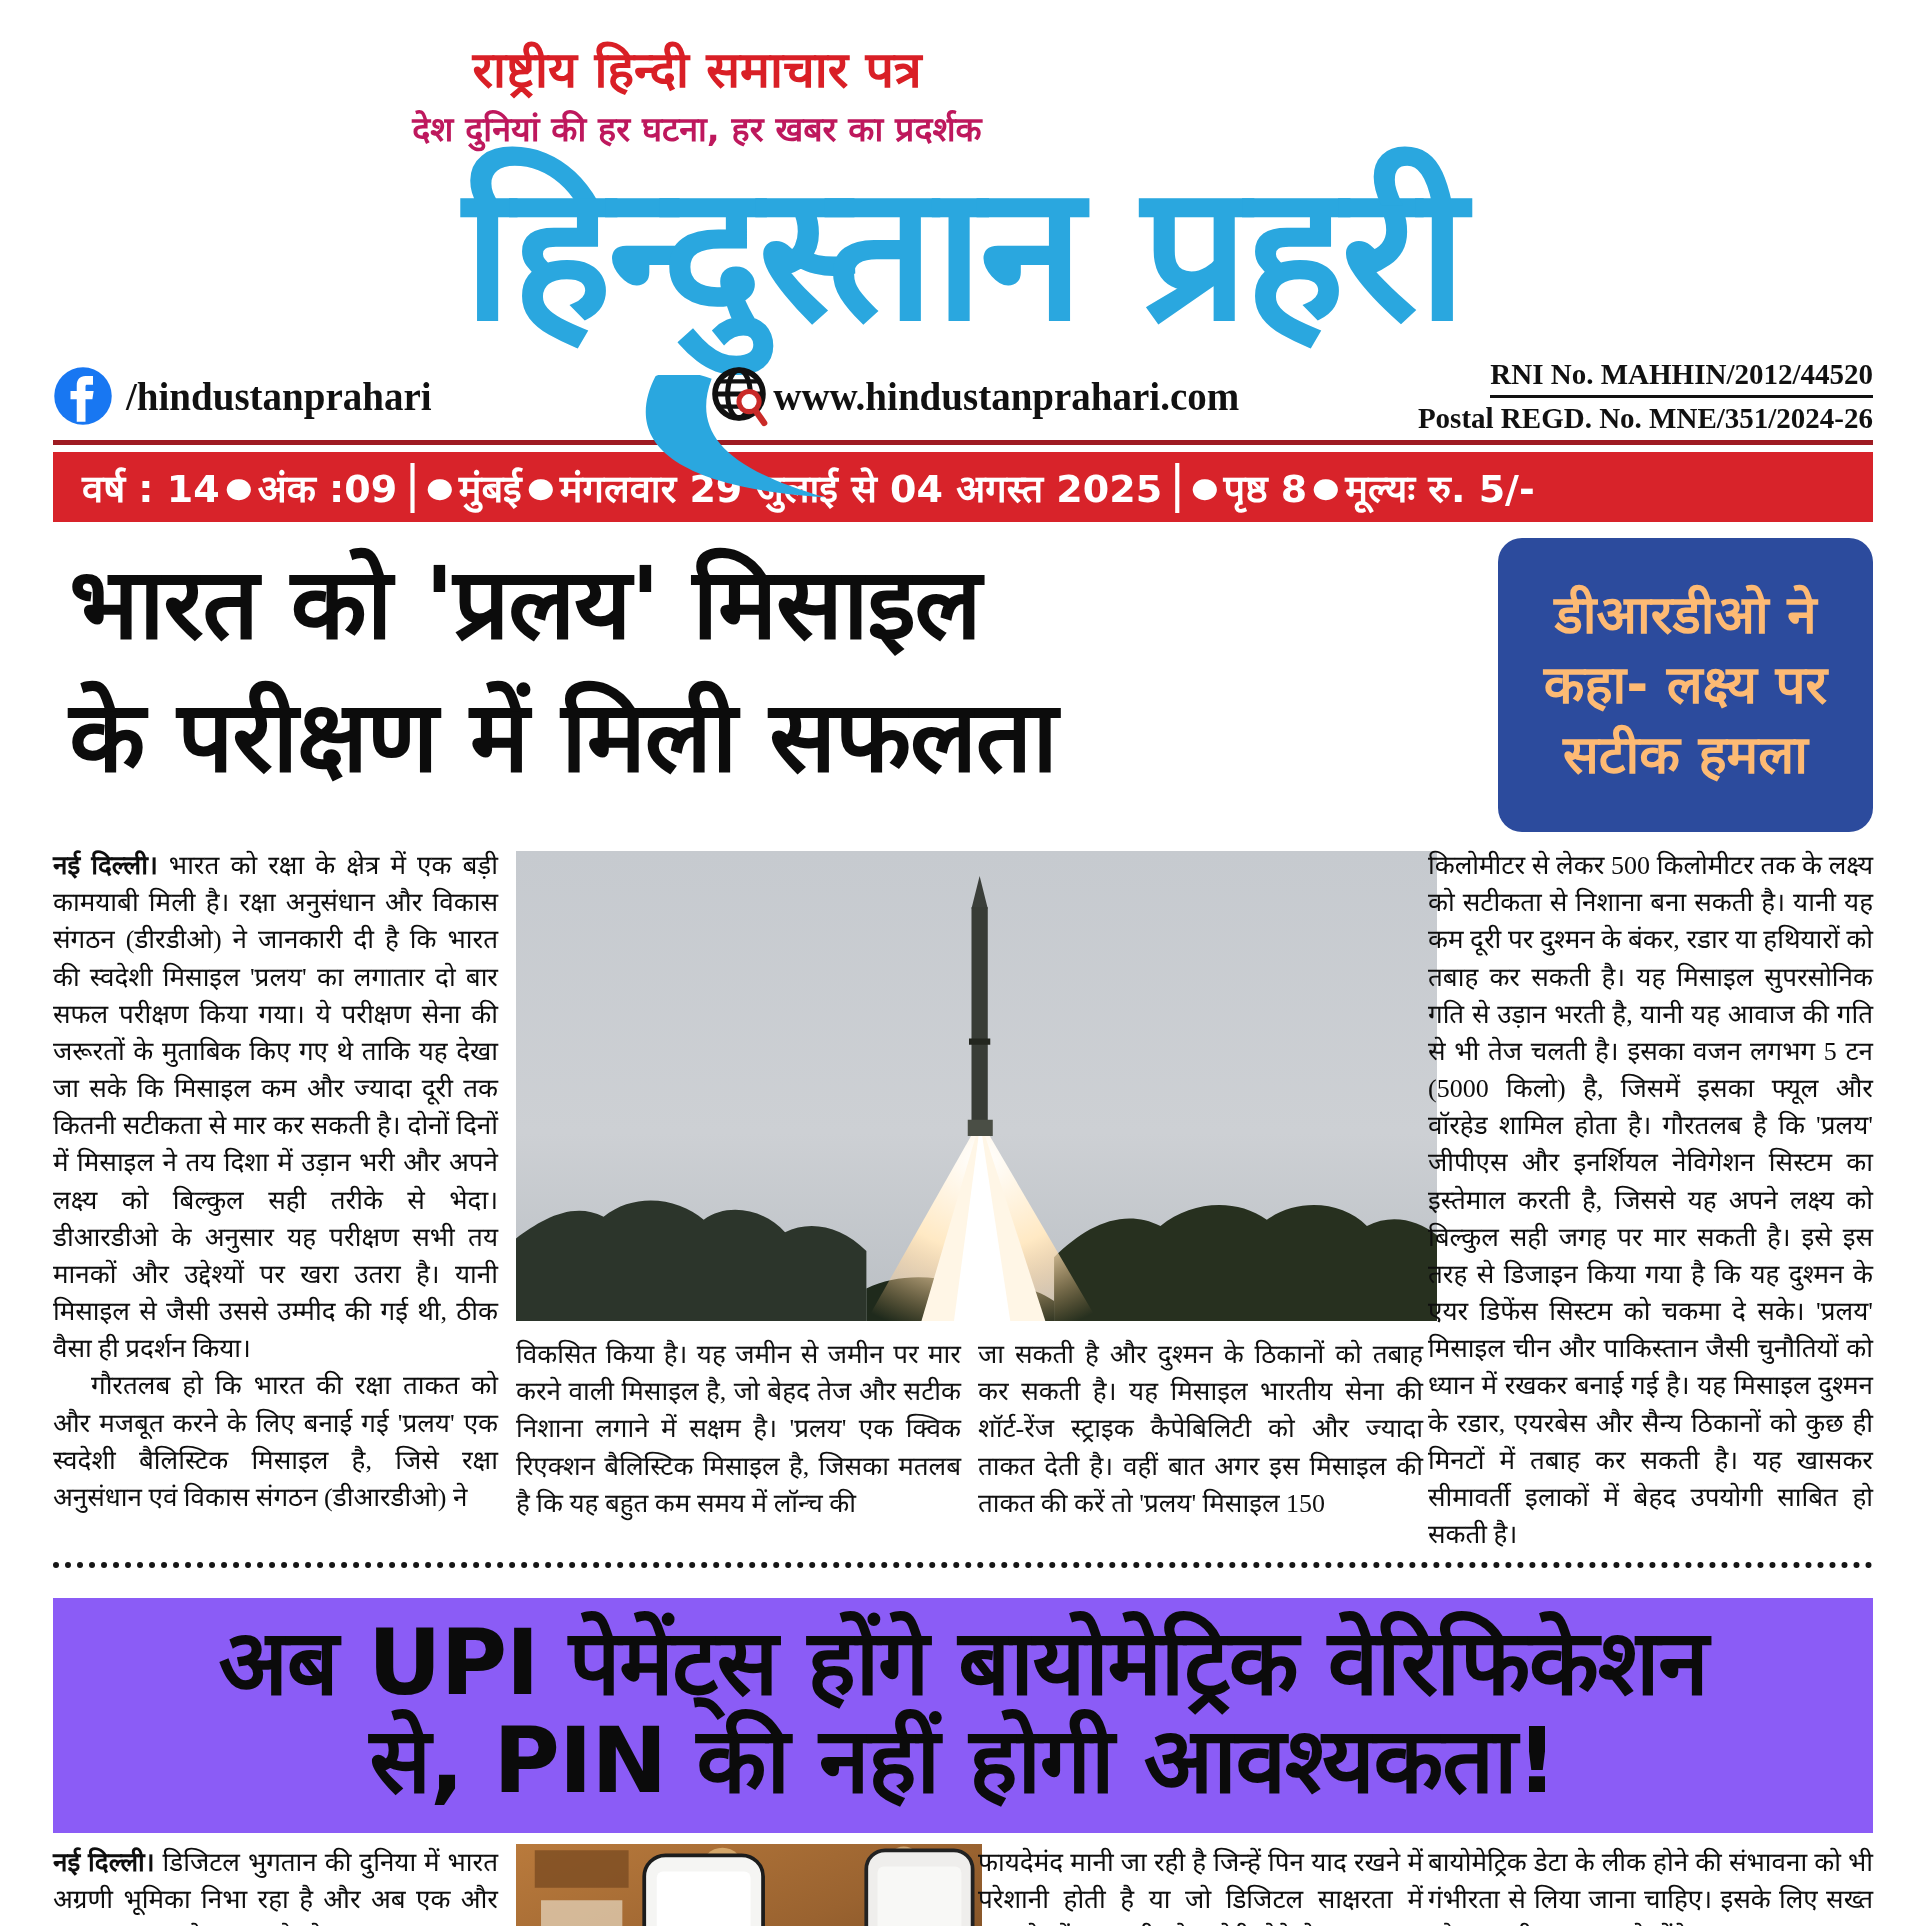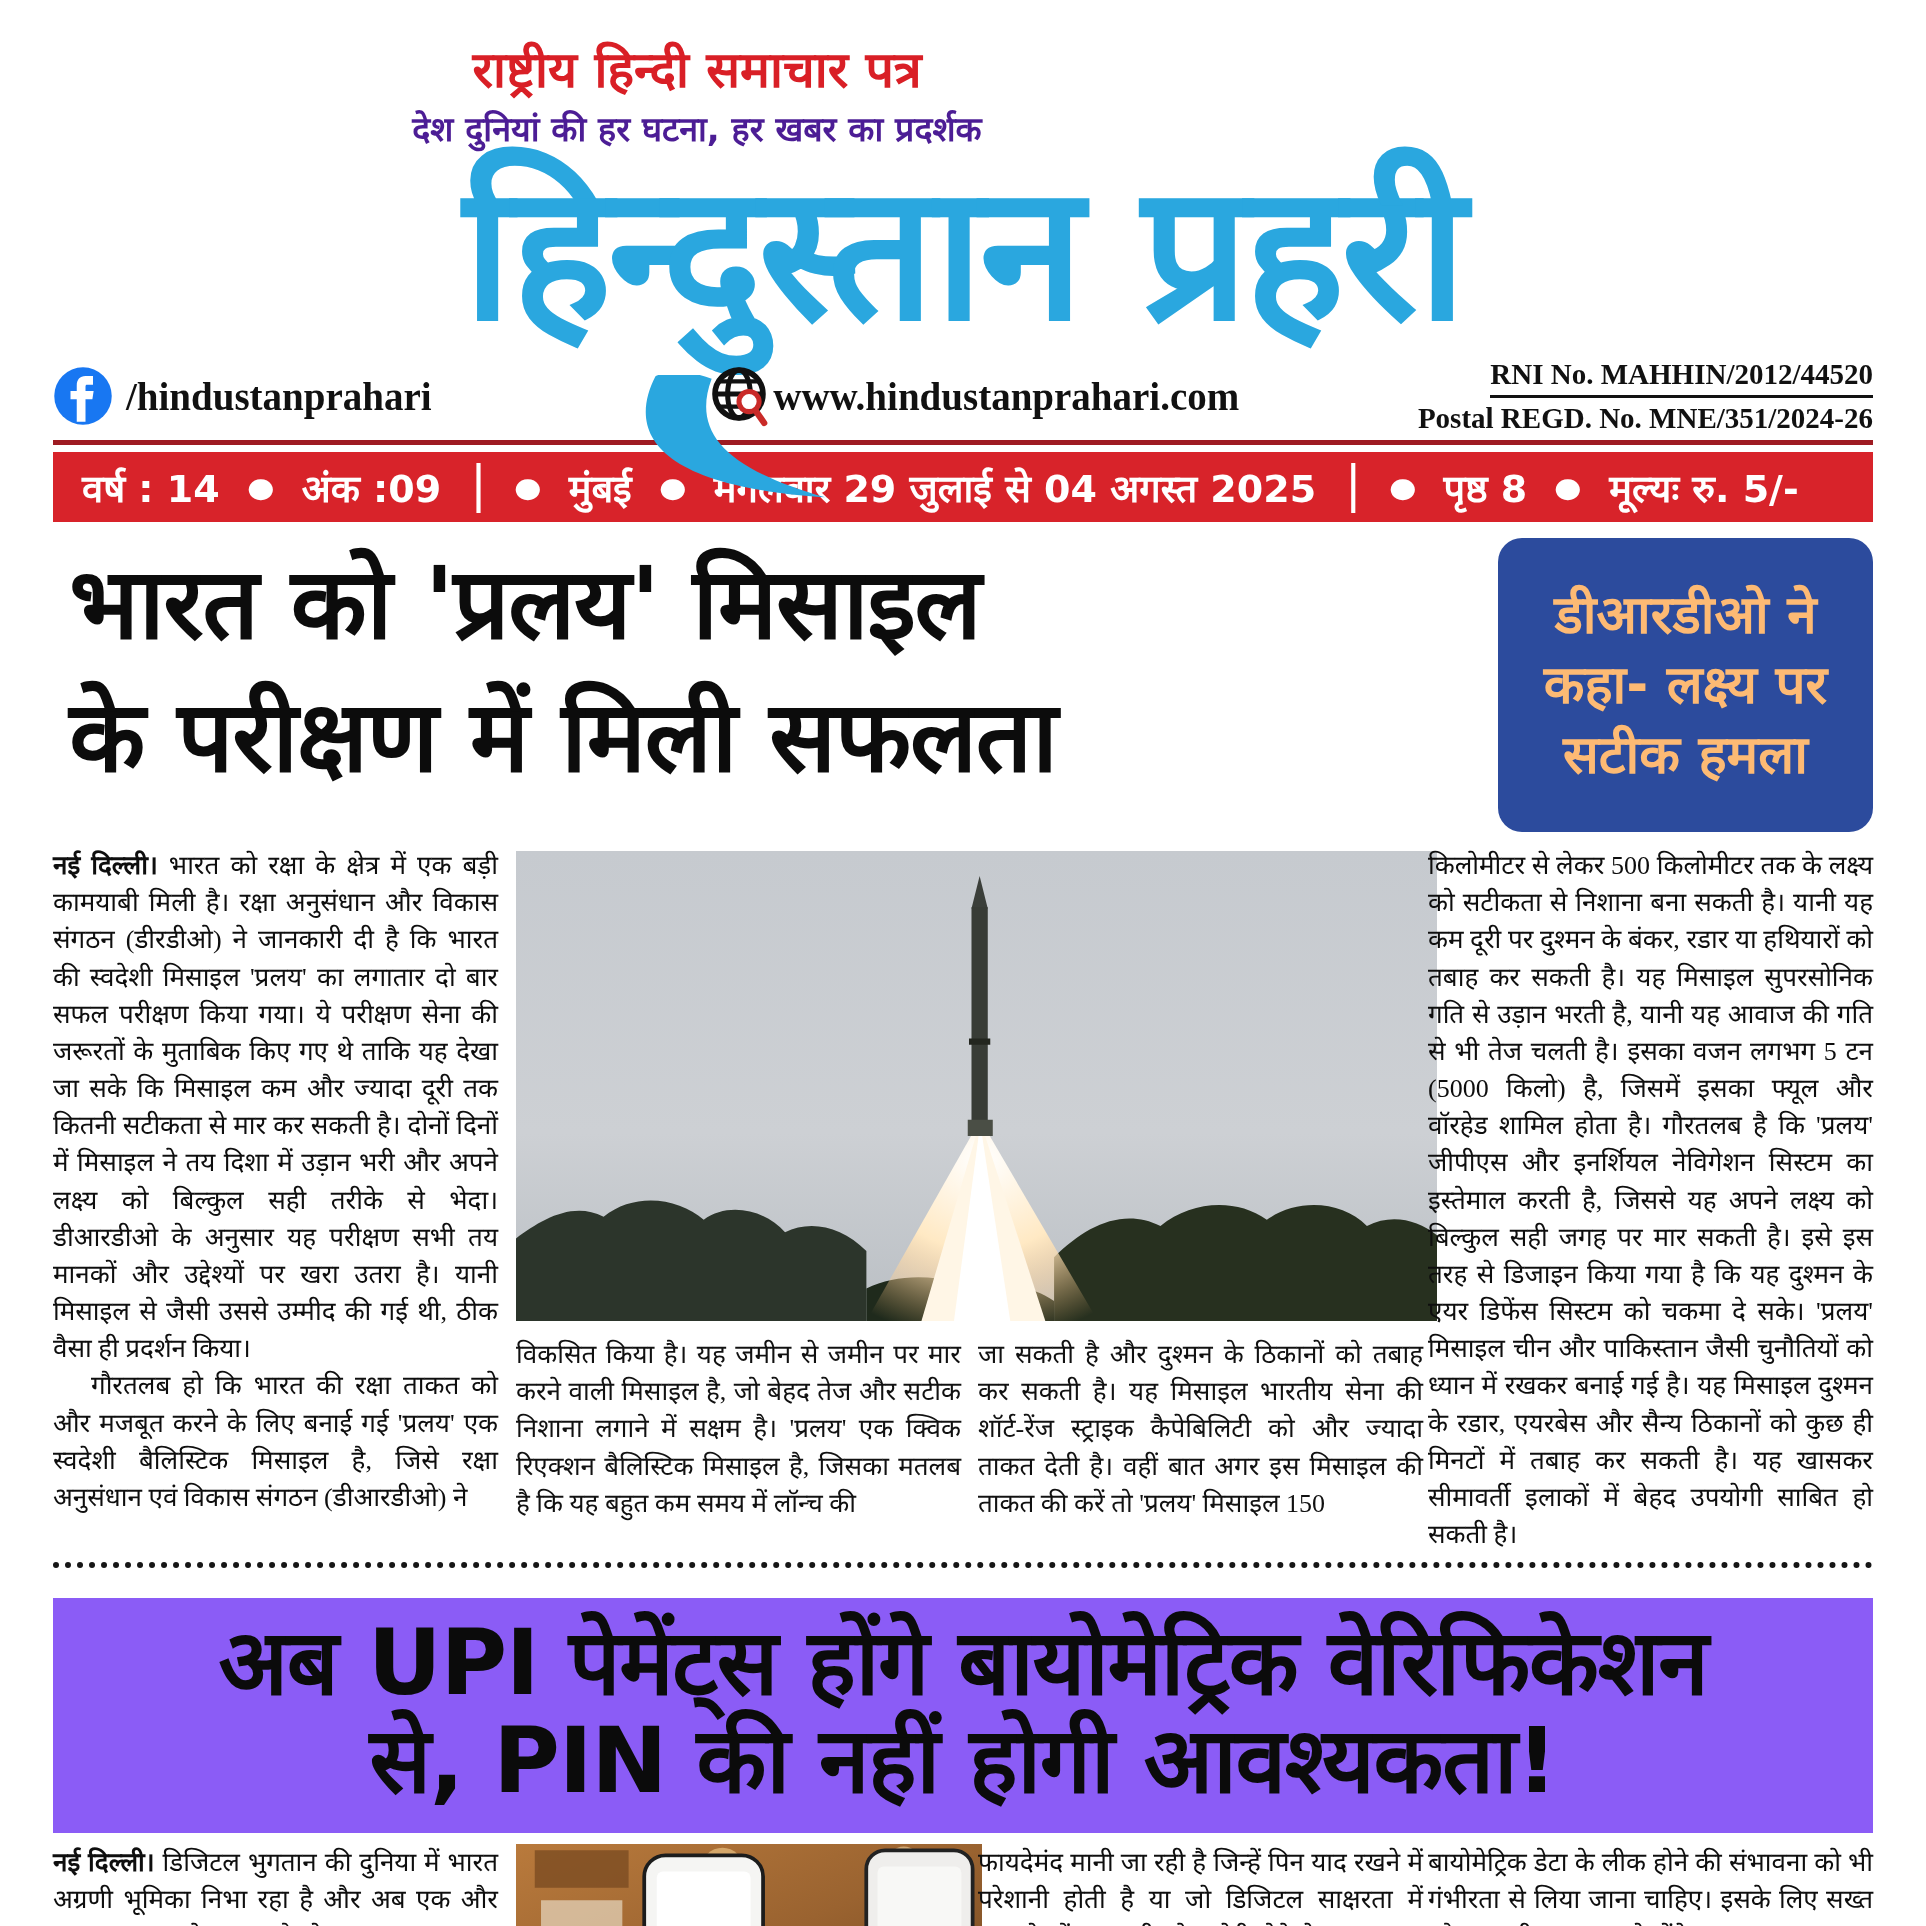--- a/index.html
+++ b/index.html
@@ -5,41 +5,41 @@
   html,body{margin:0;padding:0;background:#ffffff;}
   .page{
     position:relative;width:1926px;height:1926px;overflow:hidden;background:#fff;
     box-sizing:border-box;padding:0 53px;
     font-family:"Liberation Serif","DejaVu Serif",serif;color:#111;
   }
   
   .masthead{position:relative;padding-top:44px;}
   .kicker-wrap{margin-left:294px;width:700px;text-align:center;}
   .kicker{color:#D91F26;font-family:"DejaVu Sans",sans-serif;font-weight:bold;font-size:50px;line-height:1.05;}
-  .tagline{color:#4c1d95;font-family:"DejaVu Sans",sans-serif;font-weight:bold;font-size:34px;margin-top:8.8px;}
+  .tagline{color:#be185d;font-family:"DejaVu Sans",sans-serif;font-weight:bold;font-size:34px;margin-top:8.8px;}
   .logo{
     text-align:center;color:#2AA7DF;font-family:"DejaVu Sans",sans-serif;font-weight:bold;
     font-size:188px;line-height:1.04;letter-spacing:-3.8px;margin-top:3.8px;white-space:nowrap;
   }
   .swoosh{position:absolute;left:585px;top:375px;width:206px;height:125px;pointer-events:none;}
   .info-row{
     position:relative;display:flex;align-items:center;justify-content:space-between;
     margin-top:5px;min-height:81px;
   }
   .fb-wrap{display:flex;align-items:center;gap:13px;}
   .fb-handle,.site-url{font-weight:bold;font-size:39px;color:#111;}
   .site-wrap{display:flex;align-items:center;gap:0;margin-left:100px;}
   .reg-wrap{text-align:right;font-family:"Liberation Serif",serif;font-weight:bold;font-size:29px;line-height:1.25;}
   .reg-rni{border-bottom:3.8px solid #111;padding-bottom:2.5px;display:inline-block;}
   .reg-postal{display:block;margin-top:2.5px;}
   .top-rule{height:5px;background:#9E1B22;margin-top:3.8px;}
   
   .infobar{
     margin-top:6.3px;background:#D8232A;color:#fff;height:70px;
-    display:flex;align-items:center;gap:29px;padding:0 29px;
+    display:flex;align-items:center;gap:7px;padding:0 29px;
     font-family:"DejaVu Sans",sans-serif;font-weight:bold;font-size:38px;white-space:nowrap;
   }
   .infobar .blt{font-size:27.5px;transform:scaleX(1.15);display:inline-block;}
   .infobar .pipe{font-weight:normal;font-size:49px;line-height:0;transform:translateY(-2.5px);}
   
   .lead-head{display:flex;gap:46px;margin-top:16.3px;align-items:stretch;}
   .lead-head-text{flex:1;font-family:"DejaVu Sans",sans-serif;font-weight:900;color:#0c0c0c;
     font-size:99px;line-height:1.34;letter-spacing:-1.3px;padding-left:16.3px;}
   .highlight-box{
     width:375px;min-height:294px;background:#2C4B9D;border-radius:24px;color:#fdba74;

